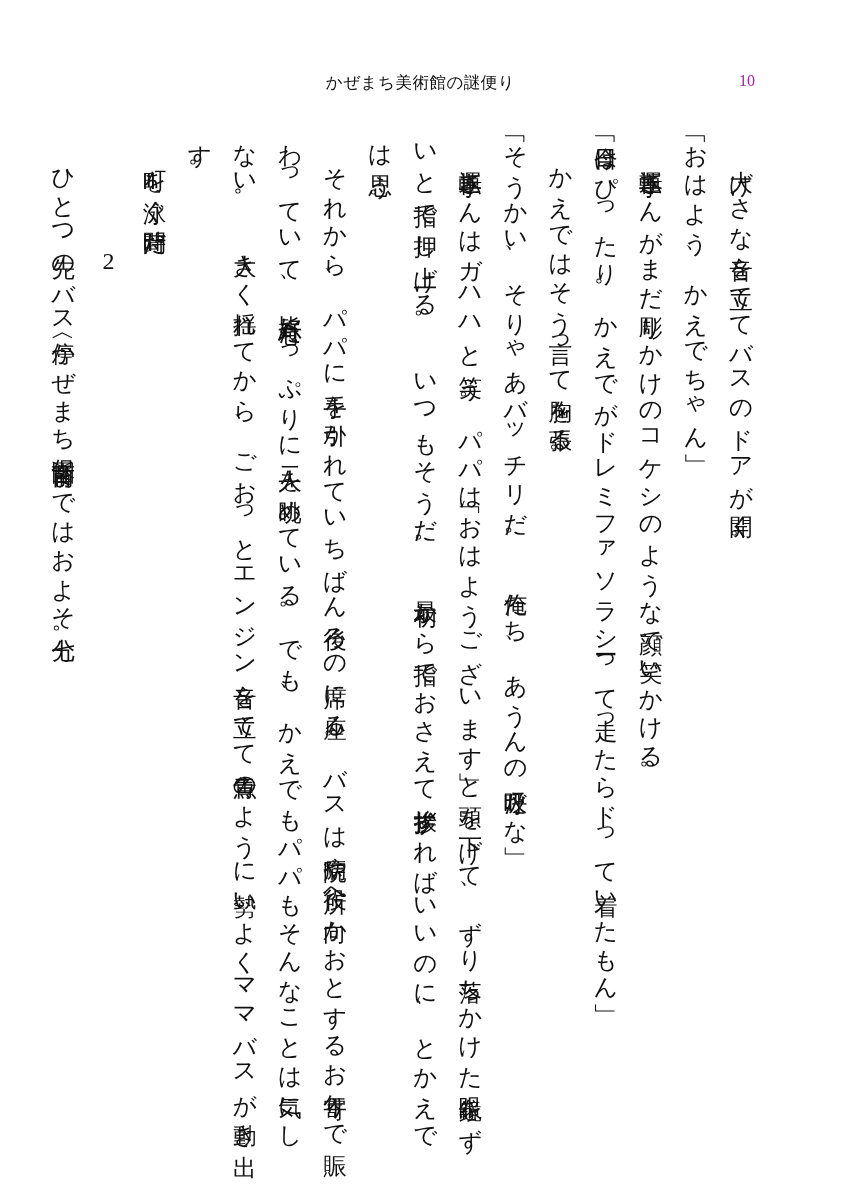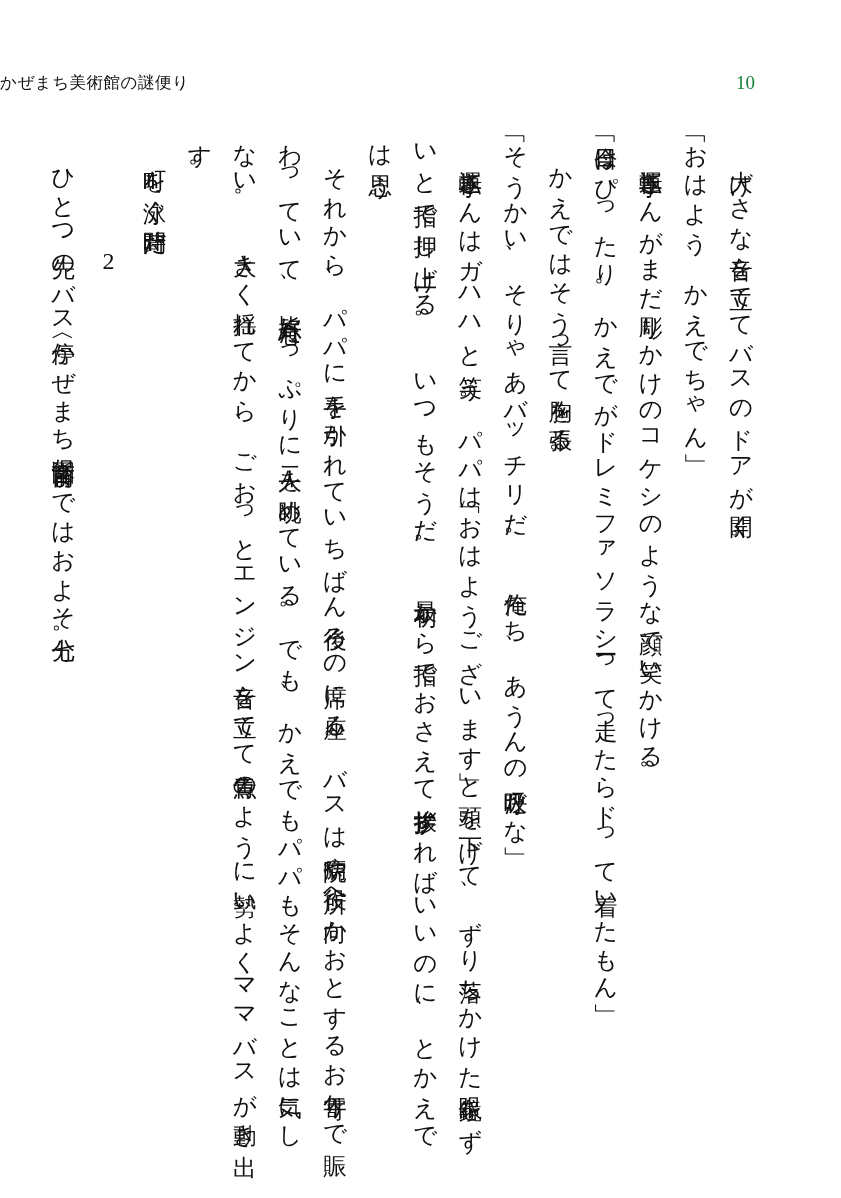--- a/index.html
+++ b/index.html
@@ -25,32 +25,33 @@
     position: absolute;
     top: 72px;
     left: 0;
     width: 841px;
     height: 24px;
   }
   .runhead-title {
     position: absolute;
     left: 0;
     width: 841px;
+    text-align: center;
     font-size: 16.5px;
     letter-spacing: 0.5px;
     color: #111;
     white-space: nowrap;
   }
   .runhead-folio {
     position: absolute;
     right: 86px;
     top: 0px;
-    font-size: 19px;
+    font-size: 16px;
     font-family: "Liberation Serif", "DejaVu Serif", serif;
-    color: #15803d;
+    color: #a21caf;
   }
 
   
   .vbody {
     position: absolute;
     top: 128px;
     right: 78px;
     height: 1010px;
     width: 690px;
     writing-mode: vertical-rl;

